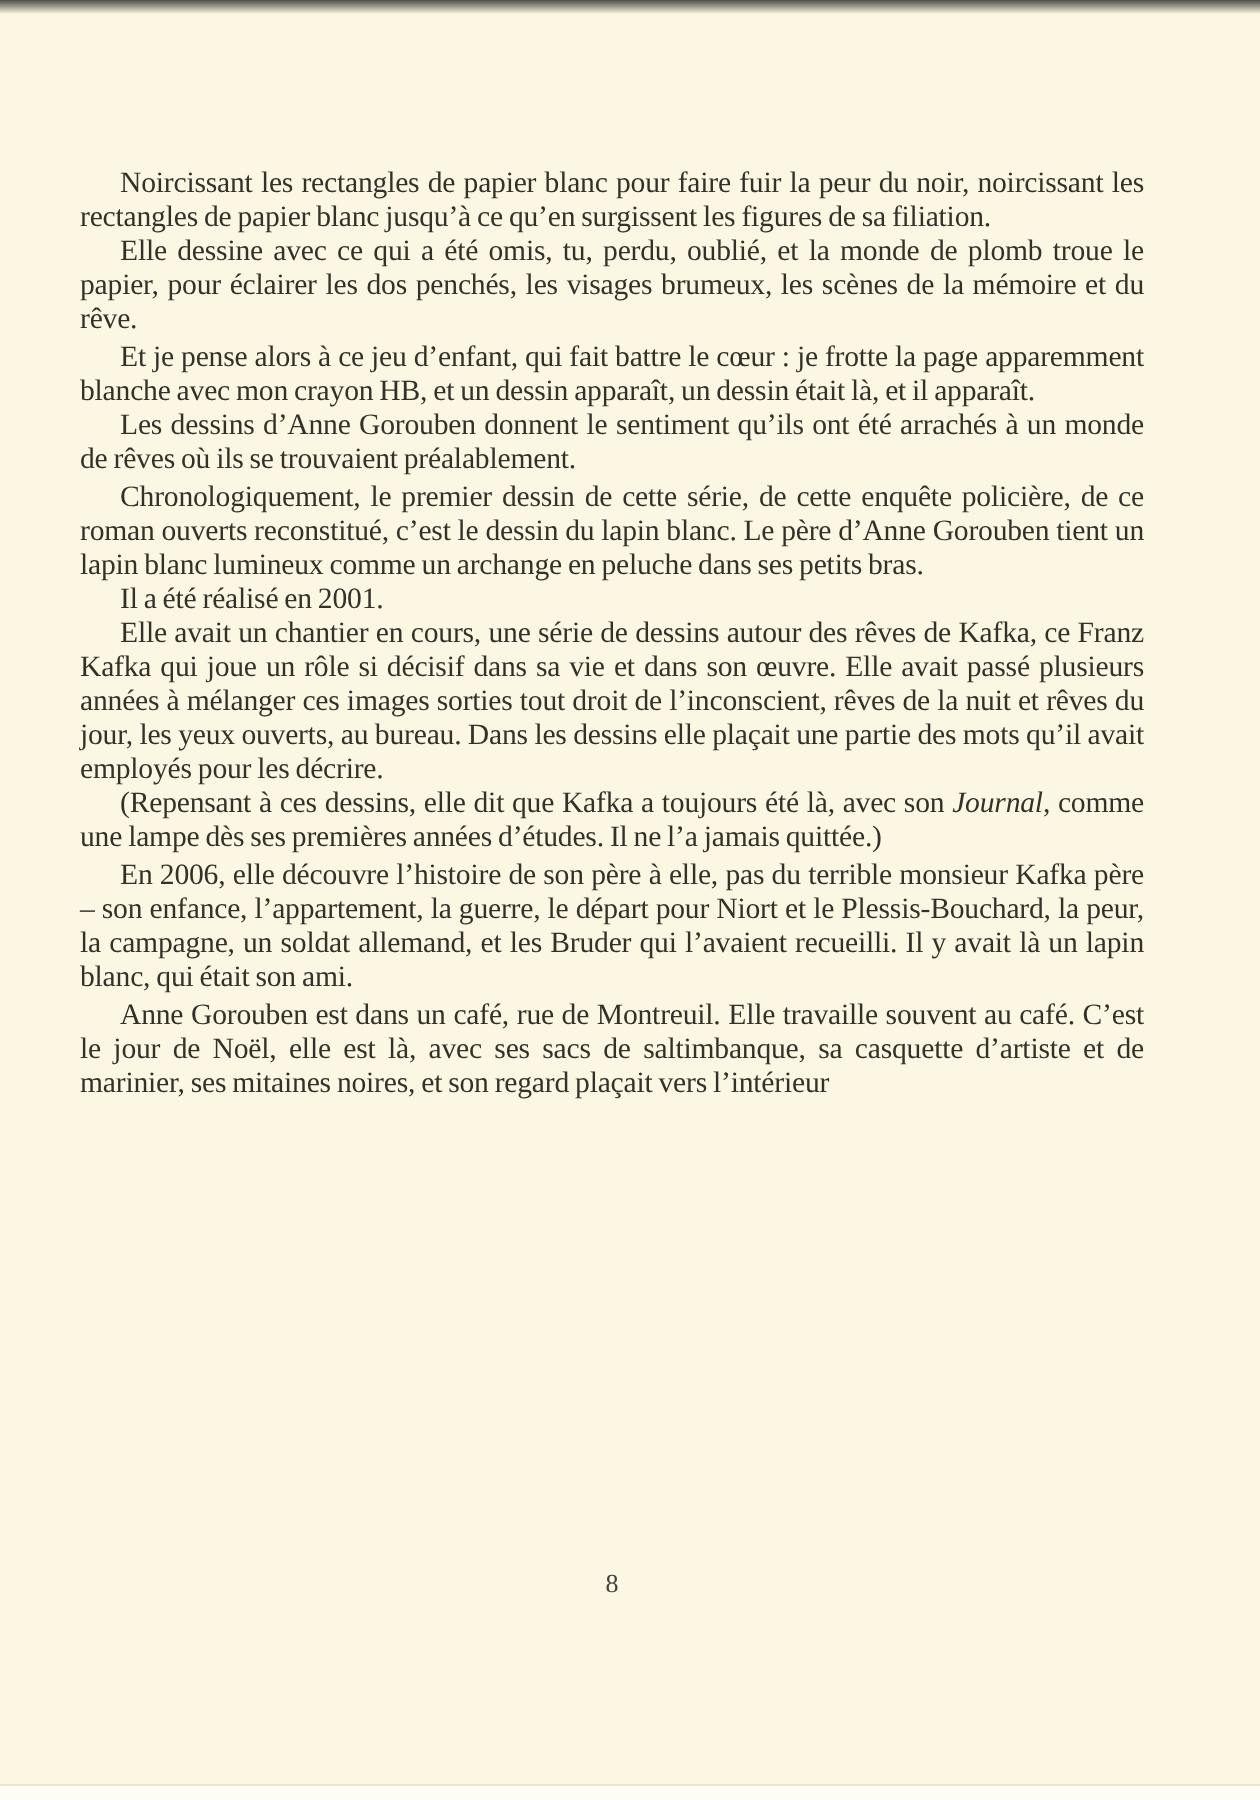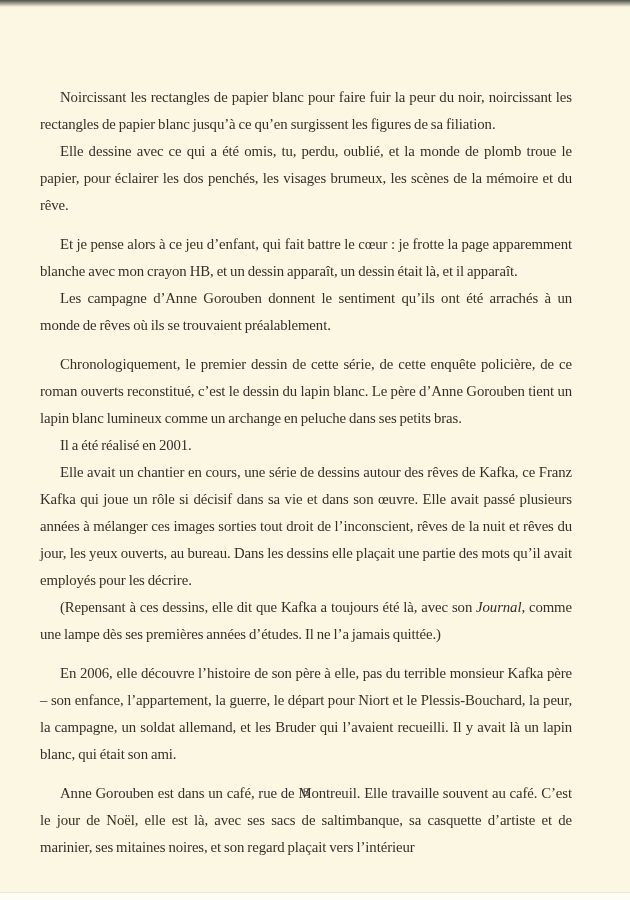--- a/index.html
+++ b/index.html
@@ -30,26 +30,26 @@
     background: #fdfdf6;
     box-shadow: 0 -1px 0 #eae6d0;
   }
   .text-block {
     position: absolute;
     top: 84px;
     left: 40px;
     right: 58px;
     color: #35312a;
     font-size: 14.8px;
-    line-height: 27px;
+    line-height: 17px;
     text-align: justify;
     letter-spacing: -0.1px;
     word-spacing: -0.6px;
   }
-  .group + .group { margin-top: 12px; }
+  .group + .group { margin-top: 2px; }
   .text-block p {
     margin: 0;
     text-indent: 20px;
   }
   .footer {
     position: absolute;
     top: 784px;
     left: 40px;
     right: 58px;
     text-align: center;
@@ -66,21 +66,21 @@
 
   <main class="text-block">
 
     <section class="group">
       <p>Noircissant les rectangles de papier blanc pour faire fuir la peur du noir, noircissant les rectangles de papier blanc jusqu’à ce qu’en surgissent les figures de sa filiation.</p>
       <p>Elle dessine avec ce qui a été omis, tu, perdu, oublié, et la monde de plomb troue le papier, pour éclairer les dos penchés, les visages brumeux, les scènes de la mémoire et du rêve.</p>
     </section>
 
     <section class="group">
       <p>Et je pense alors à ce jeu d’enfant, qui fait battre le cœur : je frotte la page apparemment blanche avec mon crayon HB, et un dessin apparaît, un dessin était là, et il apparaît.</p>
-      <p>Les campagne d’Anne Gorouben donnent le sentiment qu’ils ont été arrachés à un monde de rêves où ils se trouvaient préalablement.</p>
+      <p>Les dessins d’Anne Gorouben donnent le sentiment qu’ils ont été arrachés à un monde de rêves où ils se trouvaient préalablement.</p>
     </section>
 
     <section class="group">
       <p>Chronologiquement, le premier dessin de cette série, de cette enquête policière, de ce roman ouverts reconstitué, c’est le dessin du lapin blanc. Le père d’Anne Gorouben tient un lapin blanc lumineux comme un archange en peluche dans ses petits bras.</p>
       <p>Il a été réalisé en 2001.</p>
       <p>Elle avait un chantier en cours, une série de dessins autour des rêves de Kafka, ce Franz Kafka qui joue un rôle si décisif dans sa vie et dans son œuvre. Elle avait passé plusieurs années à mélanger ces images sorties tout droit de l’inconscient, rêves de la nuit et rêves du jour, les yeux ouverts, au bureau. Dans les dessins elle plaçait une partie des mots qu’il avait employés pour les décrire.</p>
       <p>
         <span>(Repensant à ces dessins, elle dit que Kafka a toujours été là, avec son </span><em>Journal</em><span>, comme une lampe dès ses premières années d’études. Il ne l’a jamais quittée.)</span>
       </p>
     </section>

